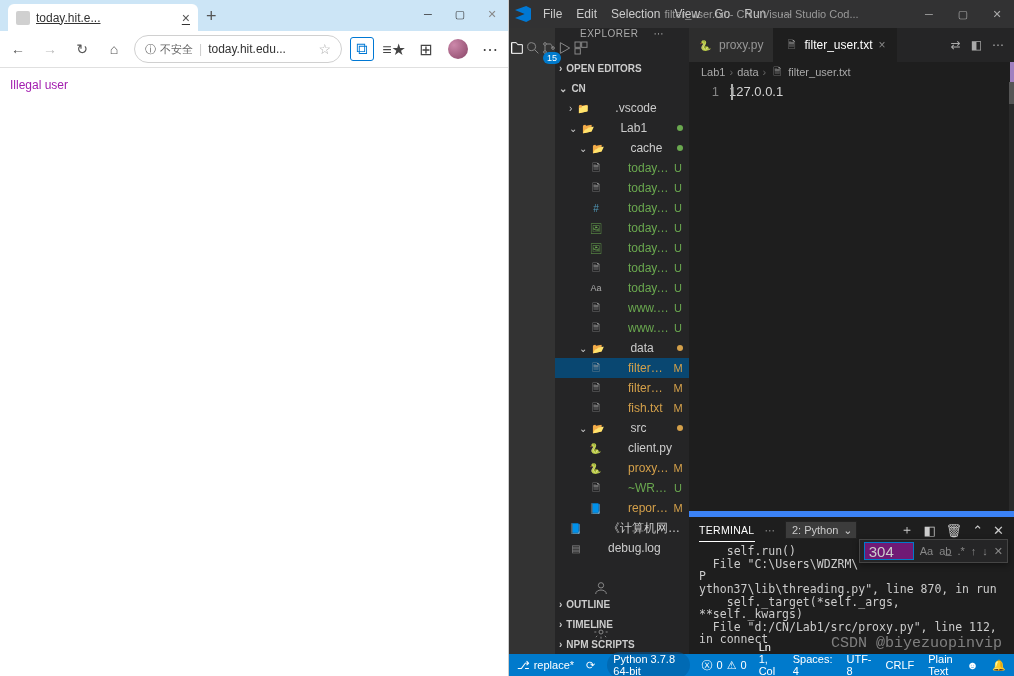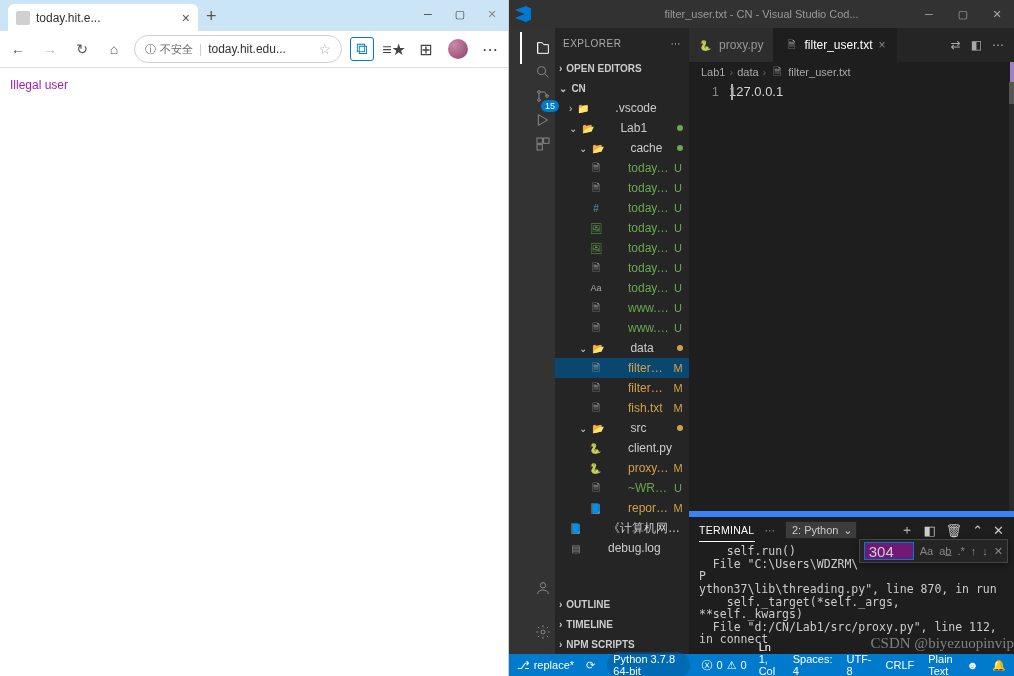--- a/index.html
+++ b/index.html
@@ -1,21 +1,21 @@
 <!DOCTYPE html>
 <html><head>
 <meta charset="utf-8">
 <style>
 * { margin: 0; padding: 0; box-sizing: border-box; font-family: "Segoe UI", -apple-system, sans-serif; }
 body { width: 1014px; height: 676px; display: flex; overflow: hidden; }
 
 
 .browser { width: 509px; height: 676px; background: #fff; display: flex; flex-direction: column; border-right: 1px solid #ccc; }
 .browser-titlebar { height: 31px; background: #cce5f6; display: flex; align-items: flex-end; padding-left: 8px; position: relative; }
-.browser-tab { background: #fff; border-radius: 6px 6px 0 0; height: 27px; width: 190px; display: flex; align-items: center; padding: 0 8px; font-size: 12px; color: #333; gap: 6px; }
+.browser-tab { background: #fff; border-radius: 6px 6px 0 0; height: 27px; width: 190px; display: flex; align-items: center; padding: 0 8px; font-size: 12px; color: #333; gap: 6px; text-decoration: underline; }
 .tab-icon { width: 14px; height: 14px; background: #d0d0d0; border-radius: 2px; flex-shrink: 0; }
 .tab-close { color: #555; font-size: 14px; margin-left: auto; cursor: pointer; }
 .new-tab { padding: 4px 8px; color: #555; font-size: 18px; cursor: pointer; }
 .win-controls { position: absolute; right: 0; top: 0; display: flex; height: 28px; }
 .win-btn { width: 32px; display: flex; align-items: center; justify-content: center; font-size: 11px; color: #333; cursor: pointer; }
 .win-btn.close { color: #888; }
 .browser-toolbar { height: 37px; background: #fff; border-bottom: 1px solid #e0e0e0; display: flex; align-items: center; padding: 0 6px; gap: 8px; }
 .nav-btn { width: 24px; height: 24px; display: flex; align-items: center; justify-content: center; color: #555; cursor: pointer; font-size: 14px; }
 .nav-btn.disabled { color: #bbb; }
 .url-box { flex: 1.2; height: 28px; border: 1px solid #d0d0d0; border-radius: 14px; display: flex; align-items: center; padding: 0 10px; font-size: 12px; gap: 6px; }
@@ -33,29 +33,29 @@
 .vscode { flex: 1; height: 676px; background: #1e1e1e; display: flex; flex-direction: column; color: #ccc; font-size: 12px; }
 .vsc-titlebar { height: 28px; background: #323233; display: flex; align-items: center; padding: 0 6px; gap: 12px; font-size: 12px; color: #ccc; position: relative; }
 .vs-logo { width: 16px; height: 16px; background: #0078d4; clip-path: polygon(0 25%, 70% 0, 100% 15%, 100% 85%, 70% 100%, 0 75%, 60% 50%); }
 .menu-items { display: flex; gap: 14px; color: #ccc; }
 .menu-item { cursor: pointer; }
 .title-text { position: absolute; left: 50%; transform: translateX(-50%); color: #999; font-size: 11px; }
 .vsc-winctrl { position: absolute; right: 0; display: flex; }
 .vsc-winctrl .win-btn { width: 34px; color: #aaa; }
 
 .vsc-body { flex: 1; display: flex; min-height: 0; }
-.activity-bar { width: 46px; background: #333333; display: flex; flex-direction: column; align-items: flex-end; padding-top: 8px; }
+.activity-bar { width: 46px; background: #333333; display: flex; flex-direction: row; align-items: flex-start; padding-top: 8px; }
 .ab-icon { width: 24px; height: 24px; color: #888; cursor: pointer; position: relative; display: flex; align-items: center; justify-content: center; }
 .ab-icon.active { color: #fff; }
 .ab-icon.active::before { content: ''; position: absolute; left: -11px; top: -4px; width: 2px; height: 32px; background: #fff; }
 .ab-badge { position: absolute; bottom: -4px; right: -4px; background: #007acc; color: #fff; border-radius: 8px; font-size: 9px; padding: 1px 4px; }
 .ab-bottom { margin-top: auto; margin-bottom: 10px; display: flex; flex-direction: column; gap: 20px; align-items: center; }
 
 .sidebar { width: 134px; background: #252526; display: flex; flex-direction: column; }
-.sidebar-header { height: 30px; display: flex; align-items: center; justify-content: space-between; padding: 0 8px; font-size: 10px; color: #aaa; letter-spacing: 0.5px; }
+.sidebar-header { height: 30px; display: flex; align-items: flex-start; justify-content: space-between; padding: 0 25px; font-size: 10px; color: #aaa; letter-spacing: 0.5px; }
 .sidebar-section { display: flex; align-items: center; height: 20px; padding: 0 4px; font-size: 10px; font-weight: 600; color: #ccc; cursor: pointer; gap: 4px; }
 .chev { font-size: 10px; color: #ccc; }
 .tree { flex: 1; overflow-y: auto; font-size: 12px; }
 .tree-row { display: flex; align-items: center; height: 20px; padding-right: 6px; cursor: pointer; color: #ccc; gap: 4px; }
 .tree-row.sel { background: #094771; }
 .tree-row .fname { flex: 1; white-space: nowrap; overflow: hidden; text-overflow: ellipsis; margin-left: 21px; }
 .status-letter { font-size: 11px; width: 10px; text-align: center; }
 .status-U { color: #6aa84f; }
 .status-M { color: #d4a04a; }
 .dot-mod { width: 6px; height: 6px; border-radius: 50%; background: #6aa84f; }
@@ -100,21 +100,21 @@
 .term-content { flex: 1; padding: 2px 10px; font-family: Consolas, monospace; font-size: 11.5px; color: #ccc; line-height: 1.1; white-space: pre-wrap; overflow: hidden; }
 .find-widget { position: absolute; top: 22px; right: 6px; background: #252526; border: 1px solid #454545; display: flex; align-items: center; height: 24px; padding: 0 4px; gap: 6px; font-size: 11px; box-shadow: 0 2px 6px rgba(0,0,0,0.4); }
 .find-input { background: #701a75; border: 1px solid #007acc; color: #ccc; width: 50px; height: 18px; padding: 0 4px; font-size: 15px; }
 .find-icn { color: #888; cursor: pointer; font-size: 11px; }
 
 .status-bar { height: 22px; background: #007acc; display: flex; align-items: center; color: #fff; font-size: 11px; padding: 0 8px; gap: 12px; }
 .sb-item { display: flex; align-items: center; gap: 4px; cursor: pointer; }
 .sb-right { margin-left: auto; display: flex; gap: 14px; }
 .sb-py { background: #005a9c80; border-radius: 24px; padding: 1px 6px; }
 
-.watermark { position: absolute; right: 0; bottom: 24px; color: #a0a0a0; font-size: 15px; font-family: Liberation Serif, serif; opacity: 0.75; pointer-events: none; }
+.watermark { position: absolute; right: 12px; bottom: 24px; color: #a0a0a0; font-size: 15px; font-family: Liberation Mono, monospace; opacity: 0.75; pointer-events: none; }
 
 svg { width: 16px; height: 16px; }
 </style>
 </head>
 <body>
 
 <div class="browser">
   <div class="browser-titlebar">
     <div class="browser-tab">
       <span class="tab-icon"></span>
@@ -150,20 +150,29 @@
     </div>
   </div>
   <div class="browser-content">
     <span>Illegal user</span>
   </div>
 </div>
 
 <div class="vscode">
   <div class="vsc-titlebar">
     <span class="vs-logo"></span>
+    <div class="menu-items" id="menu-bar">
+        <span class="menu-item">File</span>
+        <span class="menu-item">Edit</span>
+        <span class="menu-item">Selection</span>
+        <span class="menu-item">View</span>
+        <span class="menu-item">Go</span>
+        <span class="menu-item">Run</span>
+        <span class="menu-item">···</span>
+      </div>
     <span class="title-text">filter_user.txt - CN - Visual Studio Cod...</span>
     <div class="vsc-winctrl">
       <span class="win-btn">─</span>
       <span class="win-btn">▢</span>
       <span class="win-btn">✕</span>
     </div>
   </div>
 
   <div class="vsc-body">
     <div class="activity-bar">

